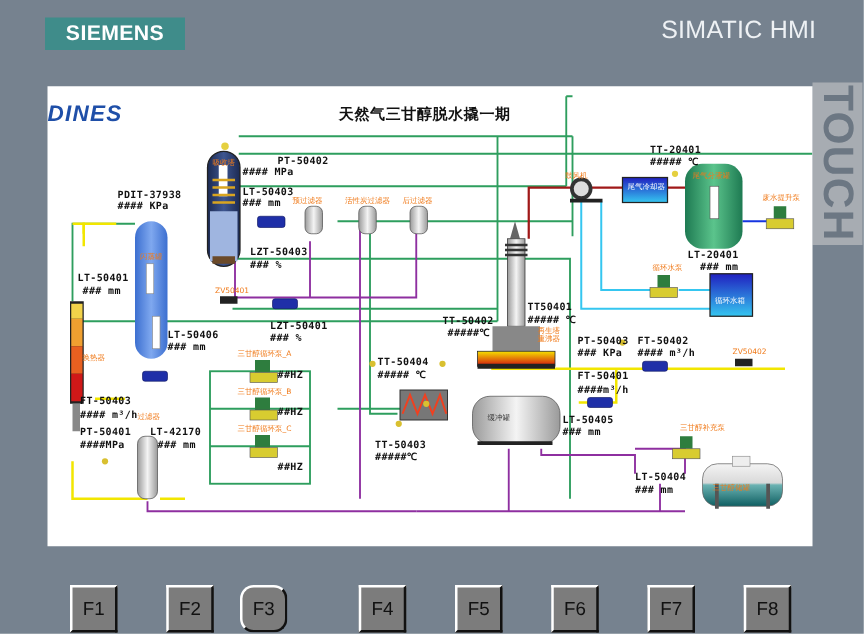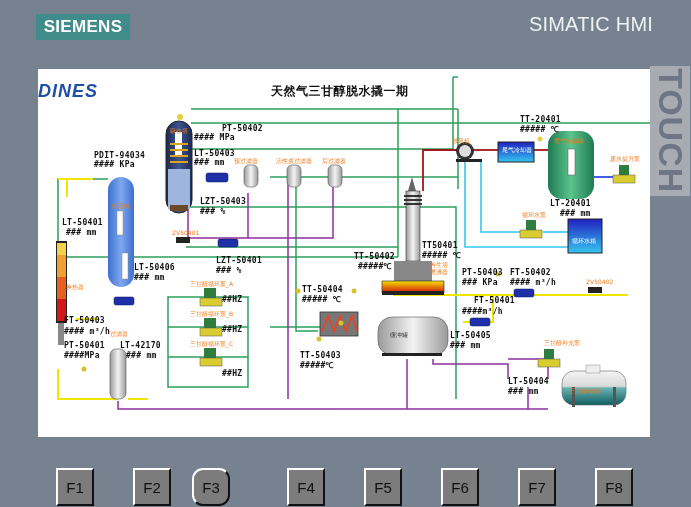--- a/index.html
+++ b/index.html
@@ -1,17 +1,17 @@
 <!DOCTYPE html>
 <html><head>
 <meta charset="utf-8">
 <style>
   html,body{margin:0;padding:0;}
   body{width:691px;height:507px;background:#76828f;position:relative;overflow:hidden;font-family:"DejaVu Sans",sans-serif;}
-  .brand{position:absolute;left:36px;top:14px;width:94px;height:26px;background:#3f8c8a;color:#fff;font:bold 17px "Liberation Sans",sans-serif;display:flex;align-items:center;justify-content:center;letter-spacing:0.3px;}
+  .brand{position:absolute;left:36px;top:14px;width:112px;height:26px;background:#3f8c8a;color:#fff;font:bold 17px "Liberation Sans",sans-serif;display:flex;align-items:center;justify-content:center;letter-spacing:0.3px;}
   .hmi-title{position:absolute;right:38px;top:13px;color:#eef1f4;font:20px "Liberation Sans",sans-serif;letter-spacing:0.2px;}
   .touch{position:absolute;left:650px;top:66px;width:40px;height:130px;background:#a7acb2;color:#6c7783;font:bold 34px "Liberation Sans",sans-serif;writing-mode:vertical-rl;display:flex;align-items:center;justify-content:center;letter-spacing:1px;}
   .screen{position:absolute;left:38px;top:69px;width:612px;height:368px;background:#fff;overflow:hidden;}
   .fkeys{position:absolute;left:0;top:463px;width:691px;height:44px;}
   .fkey{position:absolute;top:5px;width:38px;height:38px;background:#7c7c7c;border-top:2px solid #fff;border-left:2px solid #fff;border-right:2px solid #111;border-bottom:2px solid #111;box-sizing:border-box;color:#111;font:15px "Liberation Sans",sans-serif;display:flex;align-items:center;justify-content:center;cursor:pointer;}
   .lbl{position:absolute;font:bold 8px "DejaVu Sans Mono",monospace;color:#111;white-space:nowrap;line-height:9px;letter-spacing:0.3px;}
   .orange{position:absolute;font:6px "DejaVu Sans",sans-serif;color:#f07a1a;white-space:nowrap;line-height:7px;}
   .logo-text{position:absolute;left:0;top:12px;font:italic bold 18px "Liberation Sans",sans-serif;color:#1f4fa8;letter-spacing:1px;}
   .company{position:absolute;left:76px;top:15px;font:bold 11px "DejaVu Sans",sans-serif;color:#2c5aa8;letter-spacing:0.5px;}
   .project{position:absolute;left:233px;top:14px;font:bold 12px "DejaVu Sans",sans-serif;color:#111;letter-spacing:0.5px;}
@@ -275,21 +275,21 @@
       <circle cx="281" cy="270" r="2.5"></circle>
       <circle cx="46" cy="300" r="2.5"></circle>
       <circle cx="460" cy="205" r="2.5"></circle>
     </g>
   </svg>
 
   <div class="lbl" style="left:156px;top:55px;padding-left:28px;">PT-50402</div>
   <div class="lbl" style="left:156px;top:64px;">#### MPa</div>
   <div class="lbl" style="left:156px;top:80px;">LT-50403</div>
   <div class="lbl" style="left:156px;top:89px;">### mm</div>
-  <div class="lbl" style="left:56px;top:82px;">PDIT-94034</div>
+  <div class="lbl" style="left:56px;top:82px;">PDIT-37938</div>
   <div class="lbl" style="left:56px;top:91px;">#### KPa</div>
   <div class="lbl" style="left:162px;top:128px;">LZT-50403</div>
   <div class="lbl" style="left:162px;top:138px;">### %</div>
   <div class="lbl" style="left:24px;top:149px;">LT-50401</div>
   <div class="lbl" style="left:28px;top:159px;">### mm</div>
   <div class="lbl" style="left:96px;top:194px;">LT-50406</div>
   <div class="lbl" style="left:96px;top:204px;">### mm</div>
   <div class="lbl" style="left:178px;top:187px;">LZT-50401</div>
   <div class="lbl" style="left:178px;top:197px;">### %</div>
   <div class="lbl" style="left:26px;top:247px;">FT-50403</div>
@@ -310,21 +310,21 @@
   <div class="lbl" style="left:384px;top:172px;">TT50401</div>
   <div class="lbl" style="left:384px;top:182px;">##### ℃</div>
   <div class="lbl" style="left:482px;top:46px;">TT-20401</div>
   <div class="lbl" style="left:482px;top:56px;">##### ℃</div>
   <div class="lbl" style="left:512px;top:130px;">LT-20401</div>
   <div class="lbl" style="left:522px;top:140px;">### mm</div>
   <div class="lbl" style="left:424px;top:199px;">PT-50403</div>
   <div class="lbl" style="left:424px;top:209px;">### KPa</div>
   <div class="lbl" style="left:472px;top:199px;">FT-50402</div>
   <div class="lbl" style="left:472px;top:209px;">#### m³/h</div>
-  <div class="lbl" style="left:436px;top:227px;">FT-50401</div>
+  <div class="lbl" style="left:424px;top:227px;">FT-50401</div>
   <div class="lbl" style="left:424px;top:238px;">####m³/h</div>
   <div class="lbl" style="left:412px;top:262px;">LT-50405</div>
   <div class="lbl" style="left:412px;top:272px;">### mm</div>
   <div class="lbl" style="left:470px;top:308px;">LT-50404</div>
   <div class="lbl" style="left:470px;top:318px;">### mm</div>
 
   <div class="orange" style="left:132px;top:58px;">吸收塔</div>
   <div class="orange" style="left:74px;top:133px;">闪蒸罐</div>
   <div class="orange" style="left:196px;top:88px;">预过滤器</div>
   <div class="orange" style="left:238px;top:88px;">活性炭过滤器</div>

